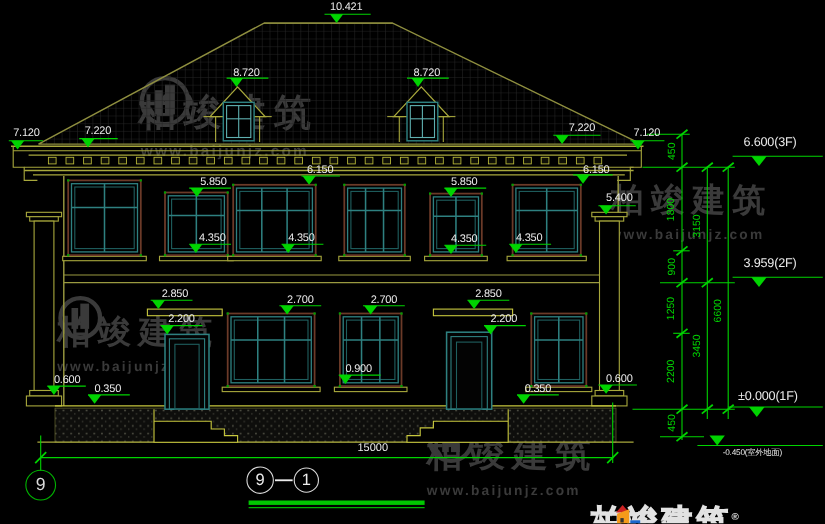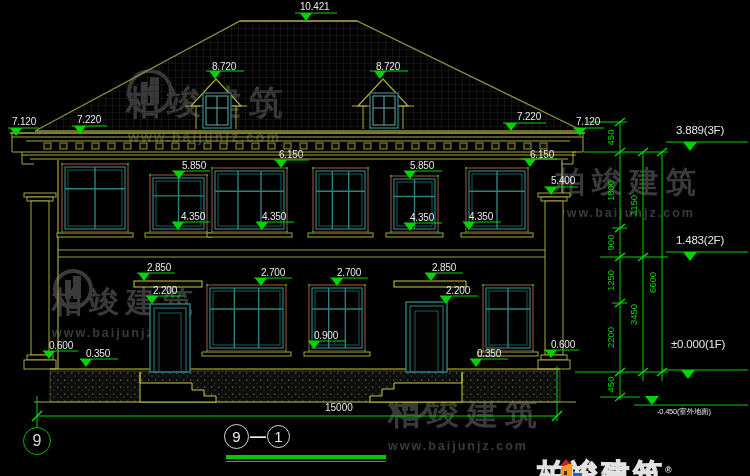--- a/index.html
+++ b/index.html
@@ -456,23 +456,23 @@
       <div class="dim-label" style="left: 153px; top: 286px;">2.200</div>
       <div class="dim-label" style="left: 261px; top: 268px;">2.700</div>
       <div class="dim-label" style="left: 337px; top: 268px;">2.700</div>
       <div class="dim-label" style="left: 432px; top: 263px;">2.850</div>
       <div class="dim-label" style="left: 446px; top: 286px;">2.200</div>
       <div class="dim-label" style="left: 314px; top: 331px;">0.900</div>
       <div class="dim-label" style="left: 49px; top: 341px;">0.600</div>
       <div class="dim-label" style="left: 86px; top: 349px;">0.350</div>
       <div class="dim-label" style="left: 477px; top: 349px;">0.350</div>
       <div class="dim-label" style="left: 551px; top: 340px;">0.600</div>
-      <div class="dim-label level-label" style="left: 676px; top: 125px;">3.889(3F)</div>
-      <div class="dim-label level-label" style="left: 676px; top: 235px;">1.483(2F)</div>
-      <div class="dim-label level-label" style="left: 671px; top: 339px;">±0.000(1F)</div>
+      <div class="dim-label level-label" style="left: 676px; top: 125px;">6.600(3F)</div>
+      <div class="dim-label level-label" style="left: 676px; top: 235px;">3.959(2F)</div>
+      <div class="dim-label level-label" style="left: 671px; top: 356px;">±0.000(1F)</div>
       <div class="dim-label level-label tiny-label" style="left: 657px; top: 408px;">-0.450(室外地面)</div>
       <div class="chain-anchor" style="left: 611px; top: 137px;">
         <span class="chain-label">450</span>
       </div>
       <div class="chain-anchor" style="left: 611px; top: 190px;">
         <span class="chain-label">1800</span>
       </div>
       <div class="chain-anchor" style="left: 611px; top: 242px;">
         <span class="chain-label">900</span>
       </div>

